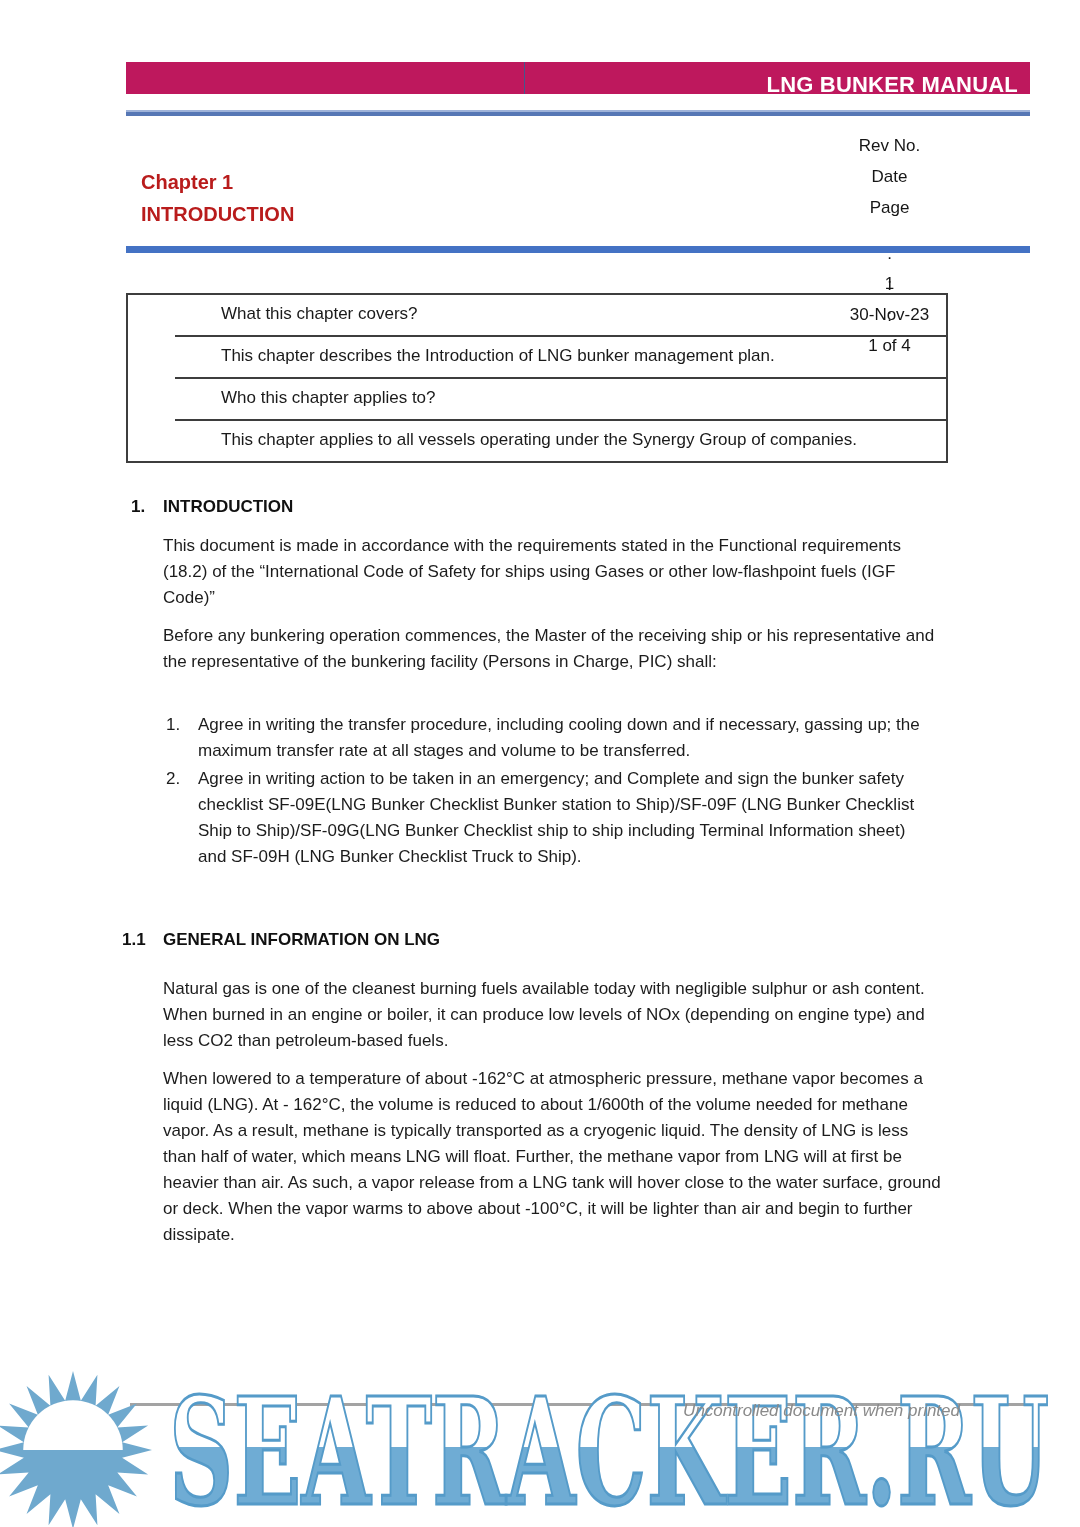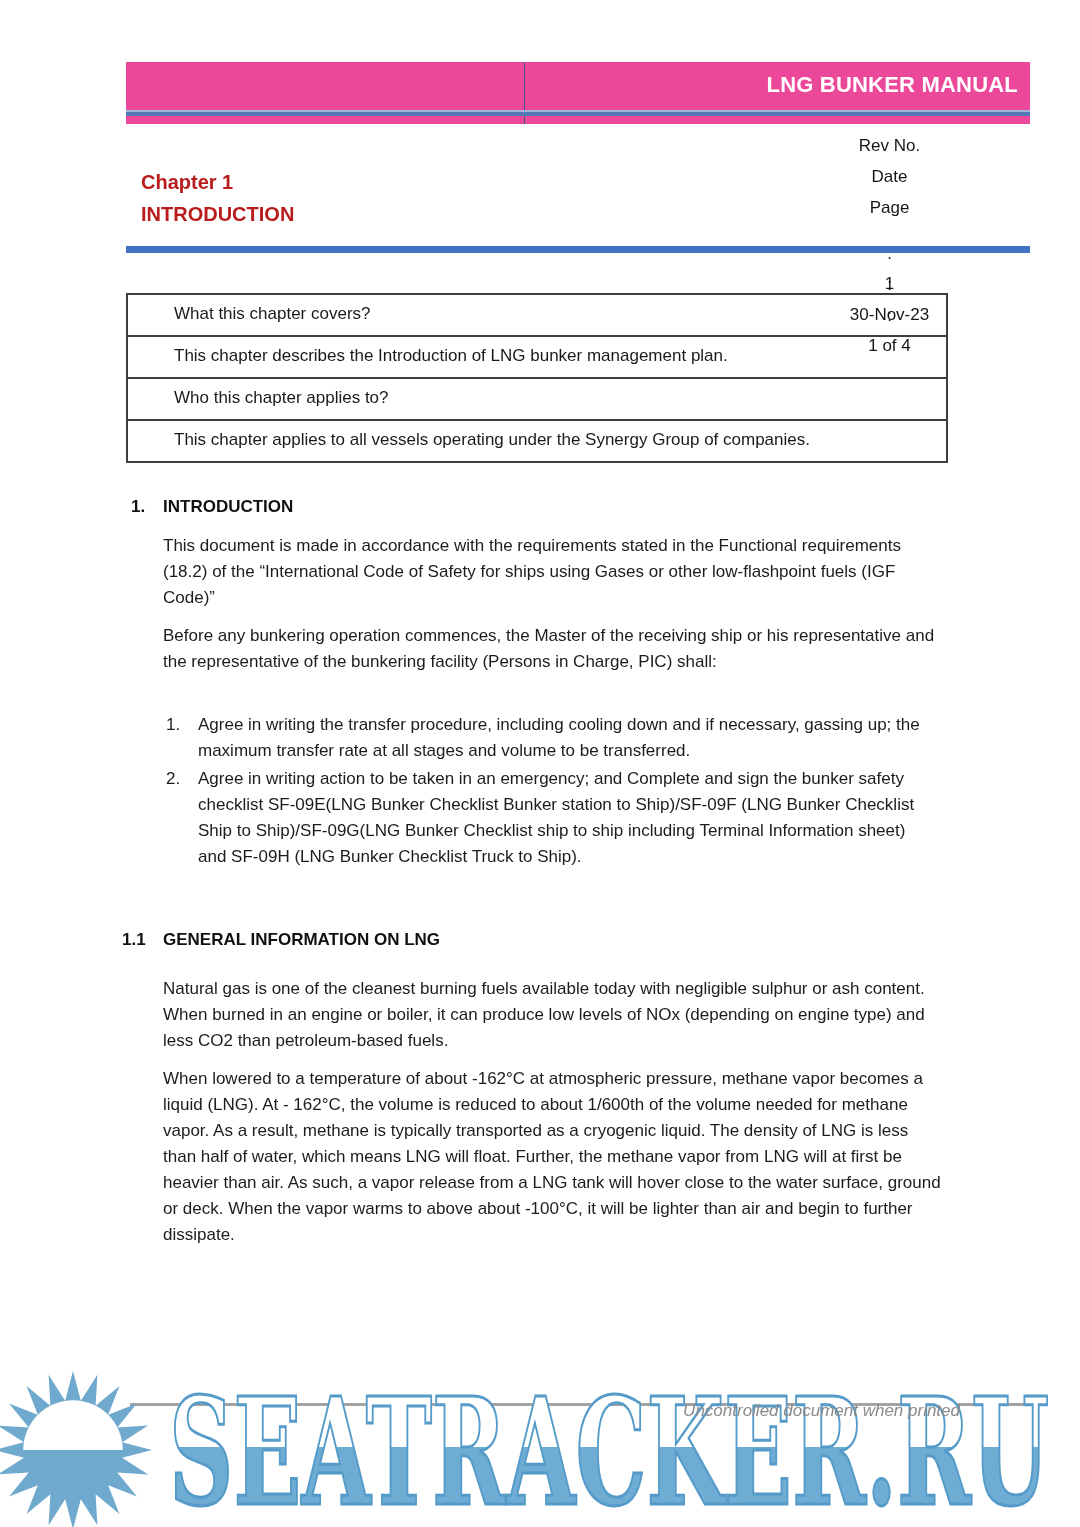--- a/index.html
+++ b/index.html
@@ -1,21 +1,21 @@
 <!DOCTYPE html>
 <html><head>
 <meta charset="utf-8">
 <style>
   html,body{margin:0;padding:0;background:#ffffff;}
   .page{
     position:relative;width:1080px;height:1527px;background:#ffffff;overflow:hidden;
     font-family:"Liberation Sans",sans-serif;color:#1c1c1c;
   }
   
-  .header-bar{position:absolute;left:126px;top:62px;width:904px;height:62px;background:#ec4899;}
+  .header-bar{position:absolute;left:126px;top:62px;width:904px;height:32px;background:#be185d;}
   .header-divider{position:absolute;left:398px;top:0;width:1px;height:100%;background:#44578d;}
   .header-title{
     position:absolute;right:12px;top:0;height:46px;line-height:46px;
     color:#ffffff;font-size:22px;font-weight:bold;letter-spacing:.2px;
   }
   .rule-light{position:absolute;left:126px;top:110px;width:904px;height:2px;background:#9fb3d9;}
   .rule-med{position:absolute;left:126px;top:112px;width:904px;height:4px;background:#5677b5;}
   
   .meta{position:absolute;left:765px;top:136px;width:249px;font-size:17px;color:#161616;}
   .meta-row{display:flex;align-items:center;height:31px;flex-direction:column;}
@@ -25,21 +25,21 @@
   
   .chapter{position:absolute;left:141px;top:170px;font-size:20px;font-weight:bold;color:#b91c1c;}
   .chapter div{line-height:24px;}
   .chapter .chap-num{margin-bottom:8px;}
   .accent-rule{position:absolute;left:126px;top:246px;width:904px;height:7px;background:#4472c4;}
   
   .summary-table{
     position:absolute;left:126px;top:293px;width:822px;
     border:2px solid #3d3d3d;box-sizing:border-box;font-size:17px;color:#1a1a1a;
   }
-  .t-row{padding:8px 12px 11px 46px;line-height:21px;border-bottom:2px solid #3d3d3d;}
+  .t-row{padding:8px 12px 11px 46px;line-height:21px;border-bottom:2px solid #3d3d3d;margin-left:47px;}
   .t-row:last-child{border-bottom:none;}
   
   .sec-heading{position:absolute;display:flex;font-size:17px;font-weight:bold;color:#111;}
   .sec1-heading{left:131px;top:497px;}
   .sec1-heading .num{width:32px;}
   .sec2-heading{left:122px;top:930px;}
   .sec2-heading .num{width:41px;}
   .para-block{position:absolute;left:163px;font-size:17px;line-height:26px;color:#1c1c1c;}
   .para-block p{margin:0 0 12px 0;}
   .pb1{top:533px;width:778px;}

